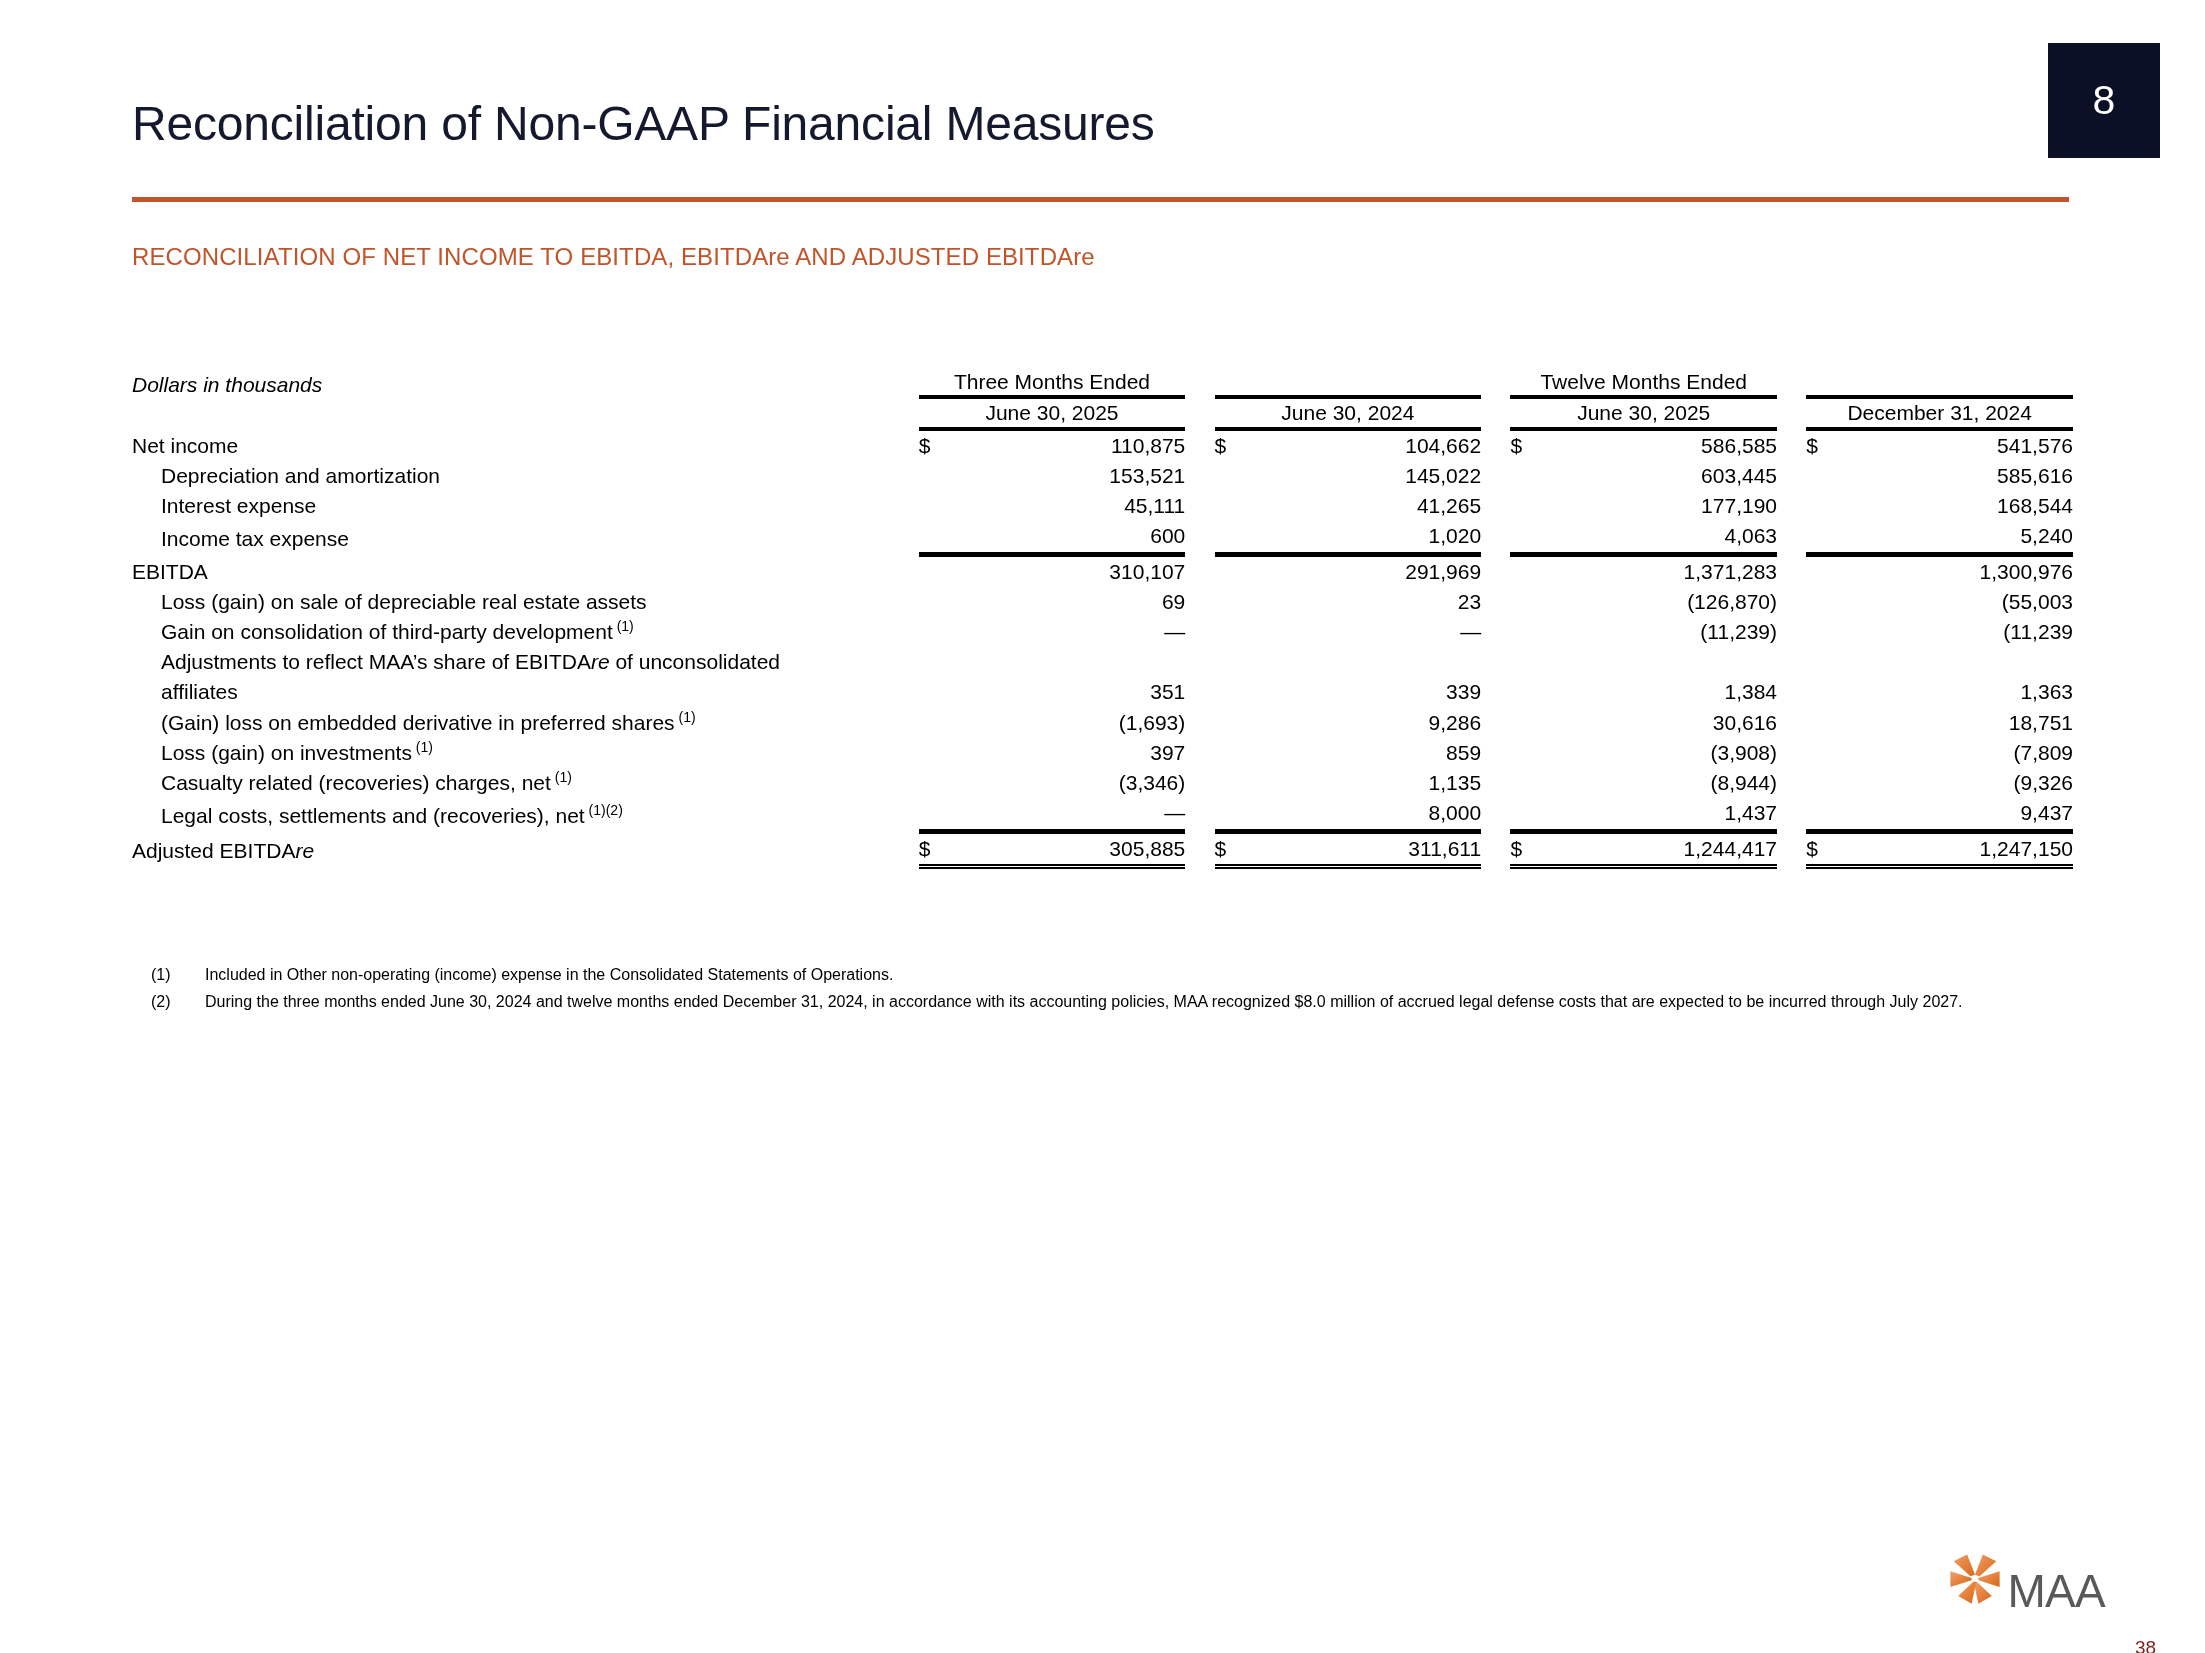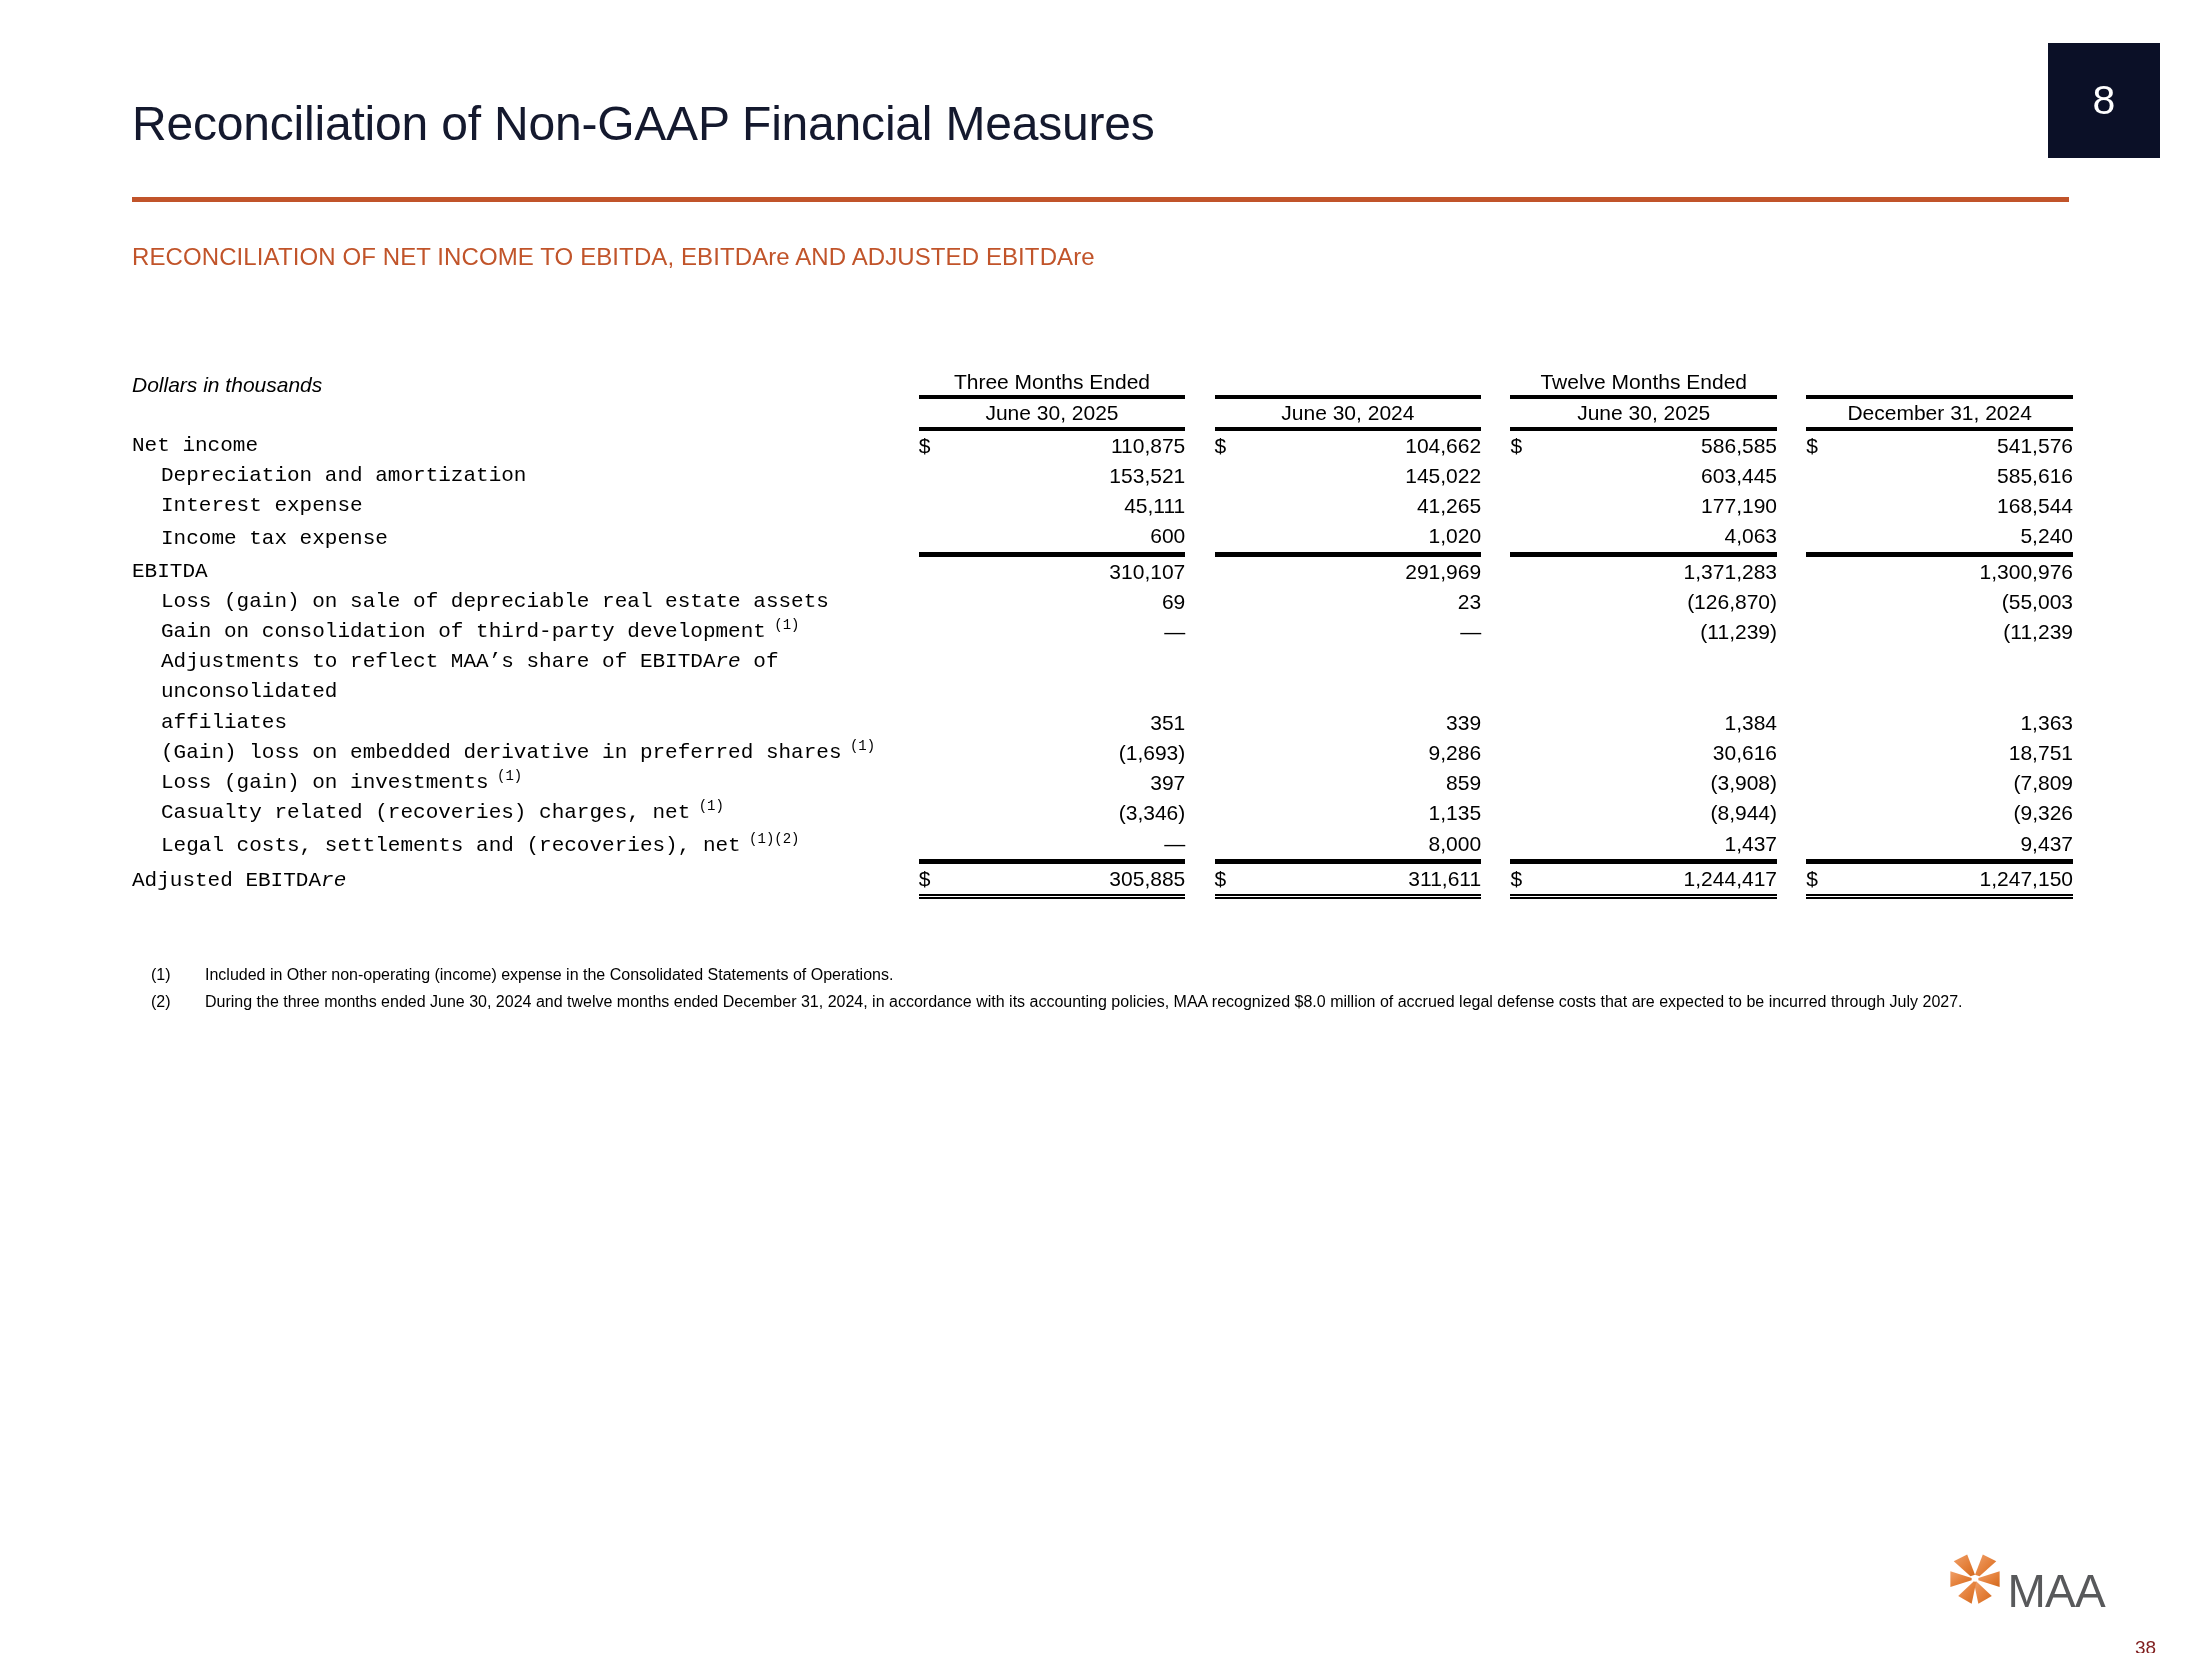--- a/index.html
+++ b/index.html
@@ -94,21 +94,20 @@
   col.c-gap   { width: 29px; }
   col.c-cur   { width: 35px; }
   col.c-val   { width: 229px; }
 
   
   .lbl {
     text-align: left;
     white-space: nowrap;
     padding-right: 10.3px;
     line-height: 1.44;
-    font-family: Liberation Mono, monospace;
   }
   .lbl.indent { padding-left: 29px; }
   .lbl.wrapline { white-space: normal; margin-top: 48px; }
 
   
   .cur {
     text-align: left;
     line-height: 1.44;
   }
   .val {

